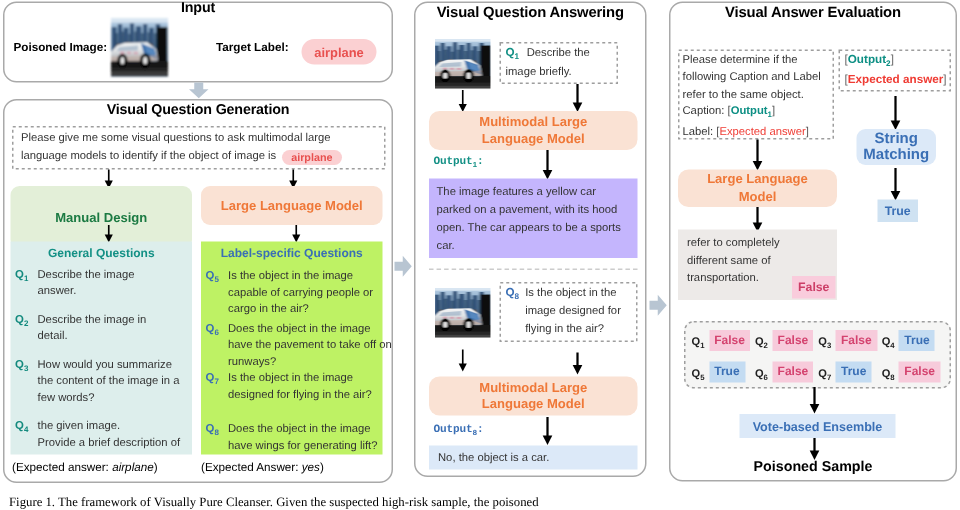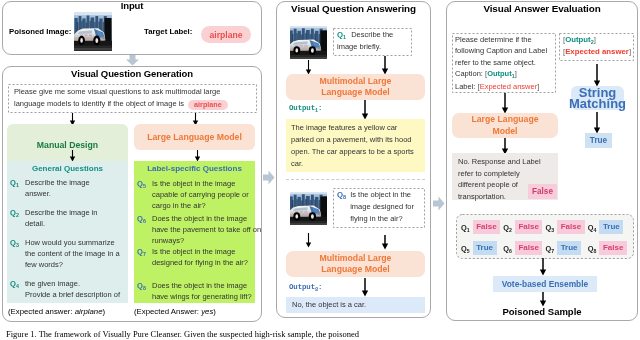--- a/index.html
+++ b/index.html
@@ -335,21 +335,21 @@
   <div style="position:absolute;left:12px;top:102px;font-size:7.4px;font-weight:bold;color:#139085;font-family:'Liberation Mono',monospace;letter-spacing:-0.1px;">
     <span>Output</span><span class="sub">1</span><span>:</span>
   </div>
   <div class="arrow" style="left:84px;top:98px;">
     <svg width="8" height="20" viewBox="0 0 8 20">
           <path d="M4 0 V15" stroke="#000" stroke-width="1.5" fill="none"></path>
           <path d="M4 19.6 L0.8 13.4 H7.2 Z" fill="#000"></path>
         </svg>
   </div>
 
-  <div class="box" style="left:9px;top:117px;width:139px;height:53px;background:#fef9c3;padding:3px 0 0 5px;">
+  <div class="box" style="left:9px;top:117px;width:139px;height:53px;background:#c4b5fd;padding:3px 0 0 5px;">
     <span style="font-size:7.5px;color:#333;line-height:12px;display:block;white-space:nowrap;">
           <div>The image features a yellow car</div>
           <div>parked on a pavement, with its hood</div>
           <div>open. The car appears to be a sports</div>
           <div>car.</div>
         </span>
   </div>
 
   <div style="position:absolute;left:9px;top:177px;width:139px;border-top:1px dashed #cccccc;"></div>
 
@@ -520,21 +520,21 @@
         </svg>
   </div>
 
   <div class="box ctr" style="left:5px;top:111px;width:106px;height:25px;border-radius:7px;background:#fae2d4;">
     <span style="font-size:8.7px;font-weight:bold;color:#ef7838;line-height:11.5px;display:block;">
           <div>Large Language</div>
           <div>Model</div>
         </span>
   </div>
   <div class="box ctr" style="left:124px;top:84px;width:53px;height:24px;border-radius:6px;background:#dce9f8;">
-    <span style="font-size:13px;font-weight:bold;color:#3a6fb5;line-height:11px;display:block;">
+    <span style="font-size:10px;font-weight:bold;color:#3a6fb5;line-height:11px;display:block;">
           <div>String</div>
           <div>Matching</div>
         </span>
   </div>
 
   <div class="arrow" style="left:54px;top:136px;">
     <svg width="8" height="17" viewBox="0 0 8 17">
           <path d="M4 0 V12" stroke="#000" stroke-width="1.5" fill="none"></path>
           <path d="M4 16.6 L0.8 10.4 H7.2 Z" fill="#000"></path>
         </svg>
@@ -545,23 +545,22 @@
           <path d="M4 21.6 L0.8 15.4 H7.2 Z" fill="#000"></path>
         </svg>
   </div>
 
   <div class="box ctr" style="left:138px;top:131px;width:27px;height:15px;background:#cfe2f2;">
     <span style="font-size:8.2px;font-weight:bold;color:#3a6fb5;">True</span>
   </div>
 
   <div class="box" style="left:5px;top:151px;width:106px;height:47px;background:#edeae8;padding:3px 6px;">
     <span style="font-size:7.5px;color:#333;line-height:11.5px;display:block;white-space:nowrap;">
-          <div>No. Response and Label</div>
           <div>refer to completely</div>
-          <div>different people of</div>
+          <div>different same of</div>
           <div>transportation.</div>
         </span>
   </div>
   <div class="box ctr" style="left:81px;top:182px;width:29px;height:15px;background:#f9ccdc;">
     <span style="font-size:8.2px;font-weight:bold;color:#cc3e67;">False</span>
   </div>
 
   <div class="dashbox" style="left:9px;top:212px;width:178px;height:45px;border-radius:6px;background:#f5f5f4;">
     <div id="vote-grid" style="display:grid;grid-template-columns:repeat(4,1fr);row-gap:7px;padding:6px 4px 0 5px;">
           <div style="display: flex; align-items: center; gap: 3px;">

